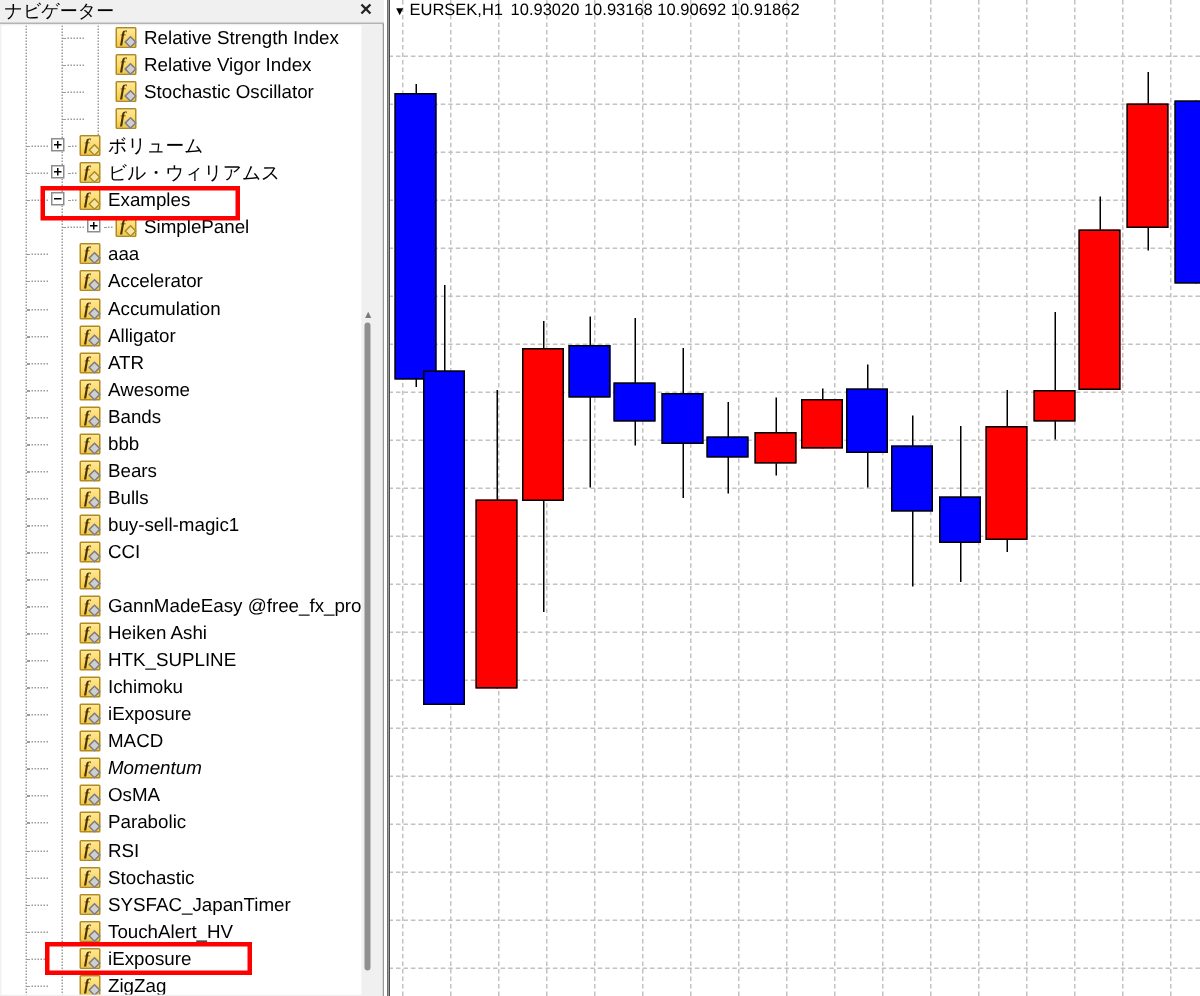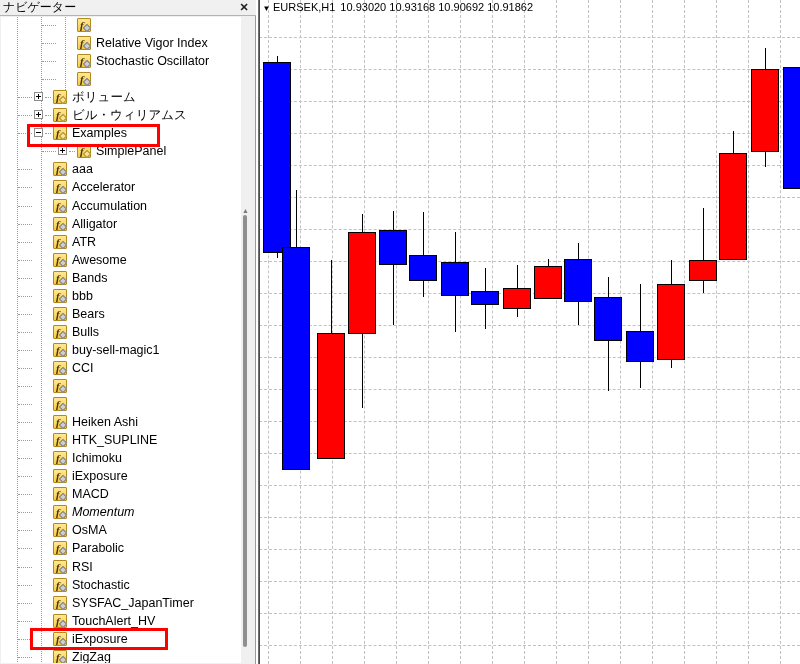--- a/index.html
+++ b/index.html
@@ -238,20 +238,21 @@
       <div id="tree">
           <div class="guide-v" style="left: 16px; top: 0px; height: 647px;"></div>
           <div class="guide-v" style="left: 40px; top: 0px; height: 647px;"></div>
           <div class="guide-v" style="left: 64px; top: 0px; height: 73px;"></div>
           <div class="tree-row" style="position: absolute; left: 0px; top: -1px; width: 240px;">
             <div class="tick" style="left: 41px; width: 14px;"></div>
             <div class="ficon" style="left: 76px;">
               <span class="f">f</span>
               <div class="badge"></div>
             </div>
+            <div class="label" style="left: 95px;">Relative Strength Index</div>
           </div>
           <div class="tree-row" style="position: absolute; left: 0px; top: 17.05px; width: 240px;">
             <div class="tick" style="left: 41px; width: 14px;"></div>
             <div class="ficon" style="left: 76px;">
               <span class="f">f</span>
               <div class="badge"></div>
             </div>
             <div class="label" style="left: 95px;">Relative Vigor Index</div>
           </div>
           <div class="tree-row" style="position: absolute; left: 0px; top: 35.1px; width: 240px;">
@@ -411,20 +412,21 @@
               <span class="f">f</span>
               <div class="badge"></div>
             </div>
           </div>
           <div class="tree-row" style="position: absolute; left: 0px; top: 378.05px; width: 240px;">
             <div class="tick" style="left: 17px; width: 14px;"></div>
             <div class="ficon" style="left: 52px;">
               <span class="f">f</span>
               <div class="badge"></div>
             </div>
+            <div class="label" style="left: 71px;">GannMadeEasy @free_fx_pro</div>
           </div>
           <div class="tree-row" style="position: absolute; left: 0px; top: 396.1px; width: 240px;">
             <div class="tick" style="left: 17px; width: 14px;"></div>
             <div class="ficon" style="left: 52px;">
               <span class="f">f</span>
               <div class="badge"></div>
             </div>
             <div class="label" style="left: 71px;">Heiken Ashi</div>
           </div>
           <div class="tree-row" style="position: absolute; left: 0px; top: 414.15px; width: 240px;">

